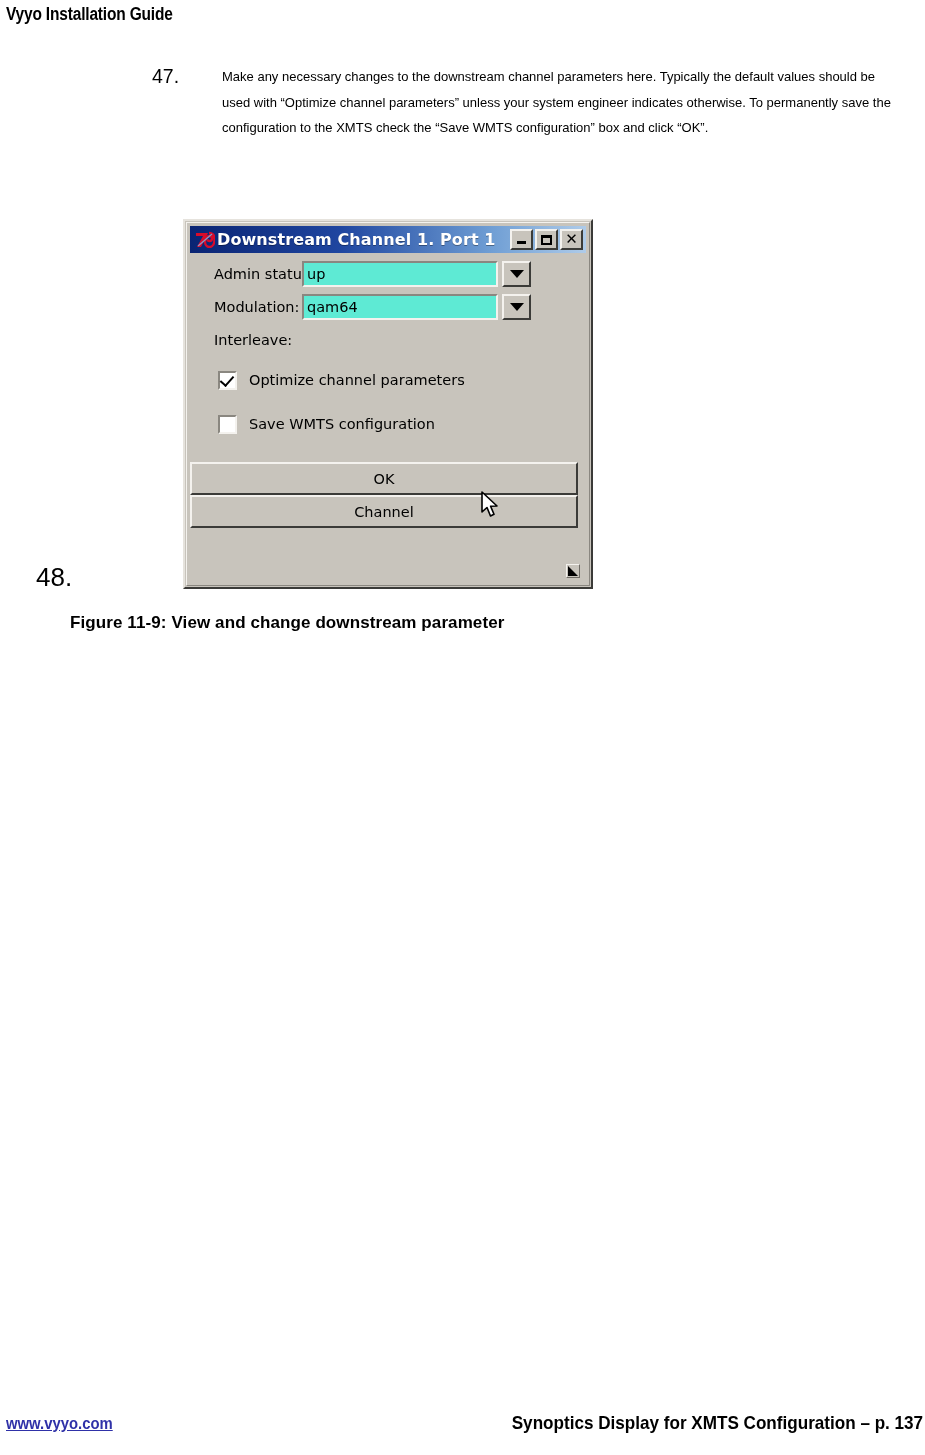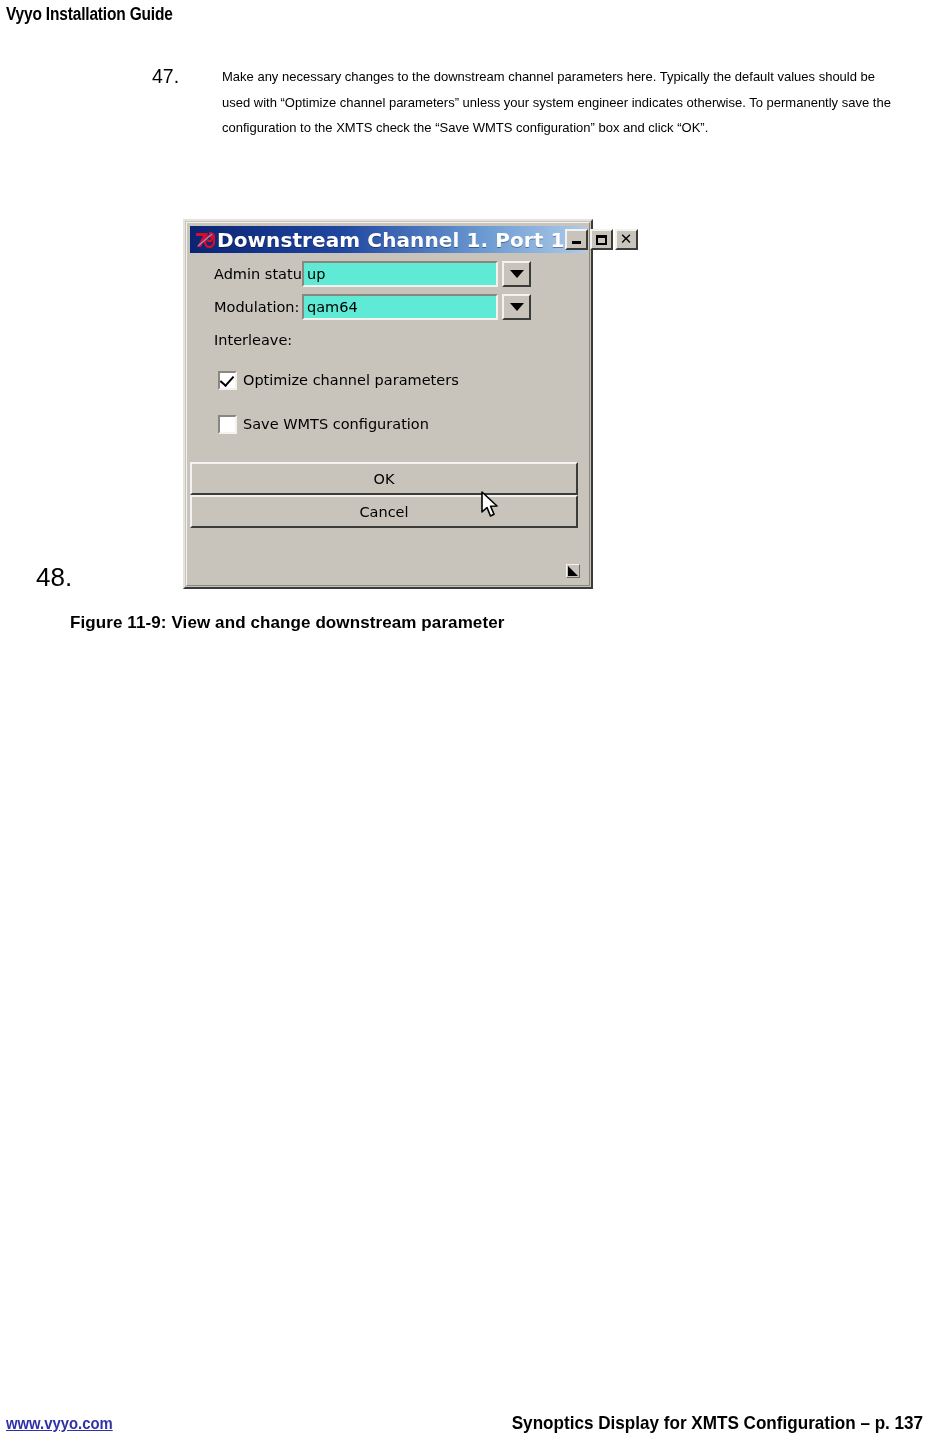--- a/index.html
+++ b/index.html
@@ -116,21 +116,21 @@
     height: 20px;
     flex: 0 0 22px;
     display: flex;
     align-items: center;
     justify-content: center;
   }
   .title-text {
     flex: 1 1 auto;
     color: #ffffff;
     font-weight: bold;
-    font-size: 20px;
+    font-size: 16px;
     letter-spacing: 0.1px;
     white-space: nowrap;
     text-shadow: 0 1px 0 rgba(0,0,0,0.35);
     margin-left: 1px;
   }
   .title-buttons {
     display: flex;
     gap: 2px;
     margin-right: 1px;
   }
@@ -254,21 +254,21 @@
     left: 3px;
     top: 0px;
     width: 6px;
     height: 11px;
     border-right: 2.5px solid #000;
     border-bottom: 2.5px solid #000;
     transform: rotate(42deg);
   }
   .check-label {
     font-size: 14.5px;
-    margin-left: 6px;
+    margin-left: 12px;
     white-space: nowrap;
   }
 
   .btn-row {
     display: flex;
     justify-content: center;
     margin-top: 26px;
     padding-right: 8px;
     flex-direction: column;
   }
@@ -429,21 +429,21 @@
       <span class="check-label">Optimize channel parameters</span>
     </div>
 
     <div class="check-row second">
       <span class="checkbox"></span>
       <span class="check-label">Save WMTS configuration</span>
     </div>
 
     <div class="btn-row">
       <span class="dlg-btn ok">OK</span>
-      <span class="dlg-btn cancel">Cancel</span>
+      <span class="dlg-btn cancel">Channel</span>
     </div>
 
     <div class="resize-grip"></div>
 
     <svg class="cursor-arrow" viewBox="0 0 20 28" aria-hidden="true">
       <path d="M2 1 L2 21 L7 16.5 L10.5 25 L14 23.3 L10.6 15.2 L17 15 Z" fill="#ffffff" stroke="#000000" stroke-width="1.6" stroke-linejoin="round"></path>
     </svg>
   </div>
 </div>
 

